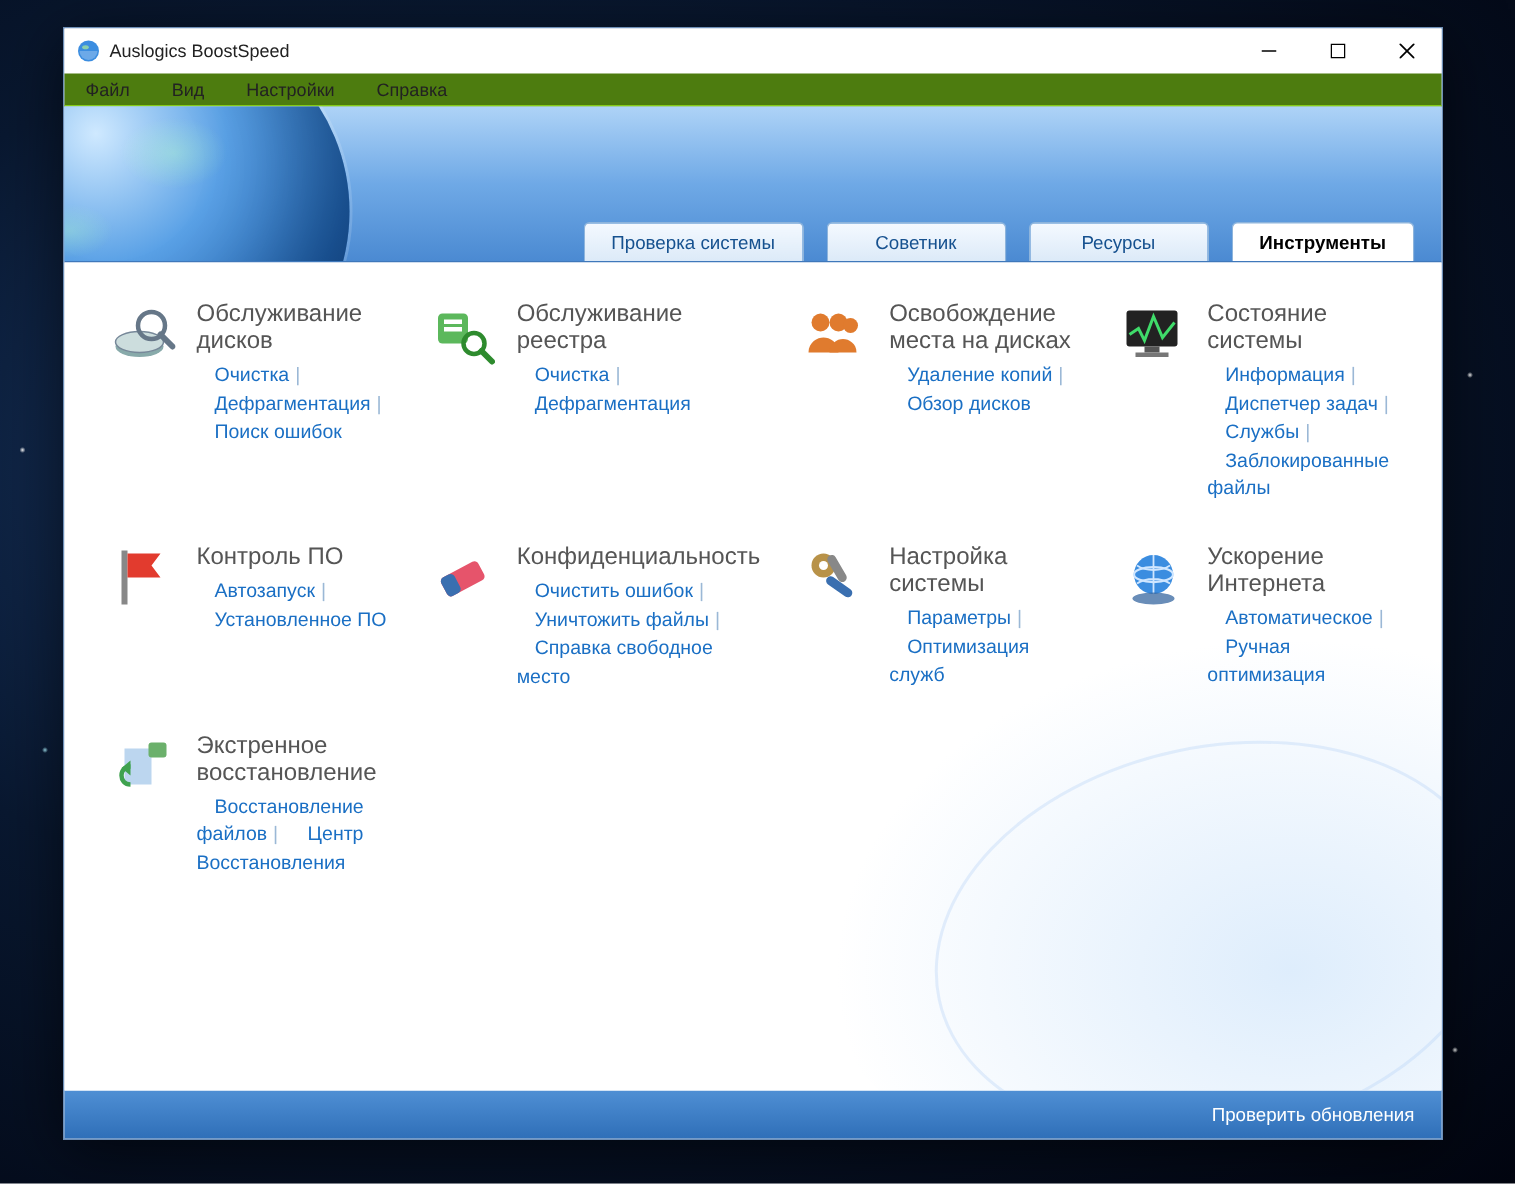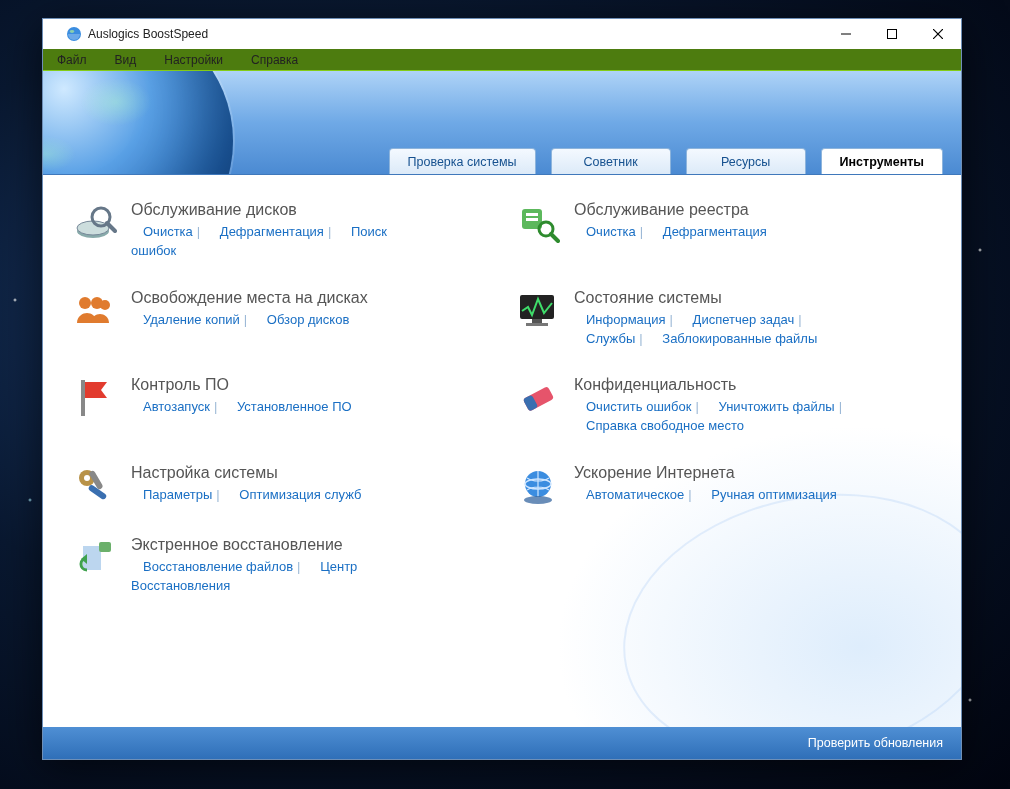--- a/index.html
+++ b/index.html
@@ -14,21 +14,21 @@
     radial-gradient(1px 1px at 200px 600px,#fff,transparent 2px),
     radial-gradient(1px 1px at 970px 700px,#fff,transparent 2px),
     radial-gradient(1px 1px at 30px 500px,#aef,transparent 2px),
     radial-gradient(1px 1px at 700px 750px,#fff,transparent 2px),
     radial-gradient(1px 1px at 980px 250px,#fff,transparent 2px),
     radial-gradient(1px 1px at 15px 300px,#fff,transparent 2px);
   }
   .window { position:absolute; left:42px; top:18px; width:920px; height:742px;
     background:#fff; border:1px solid #6e8fb7; box-shadow:0 8px 40px rgba(0,0,0,.6);
     display:flex; flex-direction:column; }
-  .titlebar { height:30px; display:flex; align-items:center; padding:0 0 0 23px; background:#fff; }
+  .titlebar { height:30px; display:flex; align-items:center; padding:0 0 0 8px; background:#fff; }
   .titlebar .app-icon { width:16px; height:16px; margin-right:6px; }
   .titlebar .title { font-size:12px; color:#222; flex:0 0 auto; }
   .titlebar .spacer { flex:1; }
   .winbtn { width:46px; height:30px; display:flex; align-items:center; justify-content:center; }
   .menubar { height:22px; display:flex; align-items:center; gap:12px; padding:0 6px; font-size:12px; color:#222; background:#4d7c0f; border-bottom:1px solid #84cc16;}
   .menuitem { padding:2px 8px; cursor:default; }
   .banner { height:104px; position:relative; overflow:hidden;
     background:linear-gradient(#aed3f7 0%, #6fa9e6 50%, #4b8ad2 100%);
     border-bottom:1px solid #3f78bb;}
   .globe { position:absolute; left:-70px; top:-60px; width:260px; height:260px; border-radius:50%;
@@ -41,21 +41,21 @@
   .tabs { position:absolute; right:18px; bottom:0; display:flex; gap:15px; }
   .tab { min-width:120px; height:26px; padding:0 18px; display:flex; align-items:center; justify-content:center;
     font-size:12.5px; color:#16518f; background:linear-gradient(#f4f9ff,#dceaf8);
     border:1px solid #8db4dc; border-bottom:none; border-radius:4px 4px 0 0; cursor:default;}
   .tab.active { background:#fff; color:#000; font-weight:600; }
   .content { flex:1; background:#fff; position:relative; padding:26px 30px 10px 30px; overflow:hidden;}
   .swirl { position:absolute; right:-120px; bottom:-80px; width:550px; height:400px; border-radius:50%;
     background: radial-gradient(ellipse at 60% 60%, rgba(200,225,250,.6), rgba(255,255,255,0) 65%); pointer-events:none;}
   .swirl2 { position:absolute; right:-40px; bottom:-30px; width:380px; height:260px; border-radius:50%;
     border:2px solid rgba(180,210,245,.35); transform:rotate(-12deg); pointer-events:none;}
-  .grid { display:grid; grid-template-columns: 1fr 1fr; column-gap:28px; row-gap:28px; position:relative; z-index:1;}
+  .grid { display:grid; grid-template-columns: 1fr 1fr 1fr 1fr; column-gap:28px; row-gap:28px; position:relative; z-index:1;}
   .item { display:flex; gap:14px; }
   .ico { width:44px; height:44px; flex:0 0 44px; display:flex; align-items:center; justify-content:center; }
   .body .hd { font-size:16px; color:#555; margin-bottom:4px; }
   .links { font-size:13px; line-height:1.45; max-width:300px; }
   .links a { color:#1a6fc4; text-decoration:none; cursor:pointer;margin-left:12px; }
   .sep { color:#9bb8d6; padding:0 4px; }
   .statusbar { height:30px; background:linear-gradient(#4f8fd4,#2f6fb8); color:#fff; font-size:12.5px;
     display:flex; align-items:center; justify-content:flex-end; padding:16px 18px; }
   .statusbar a { color:#fff; text-decoration:none; cursor:pointer; }
 </style>

